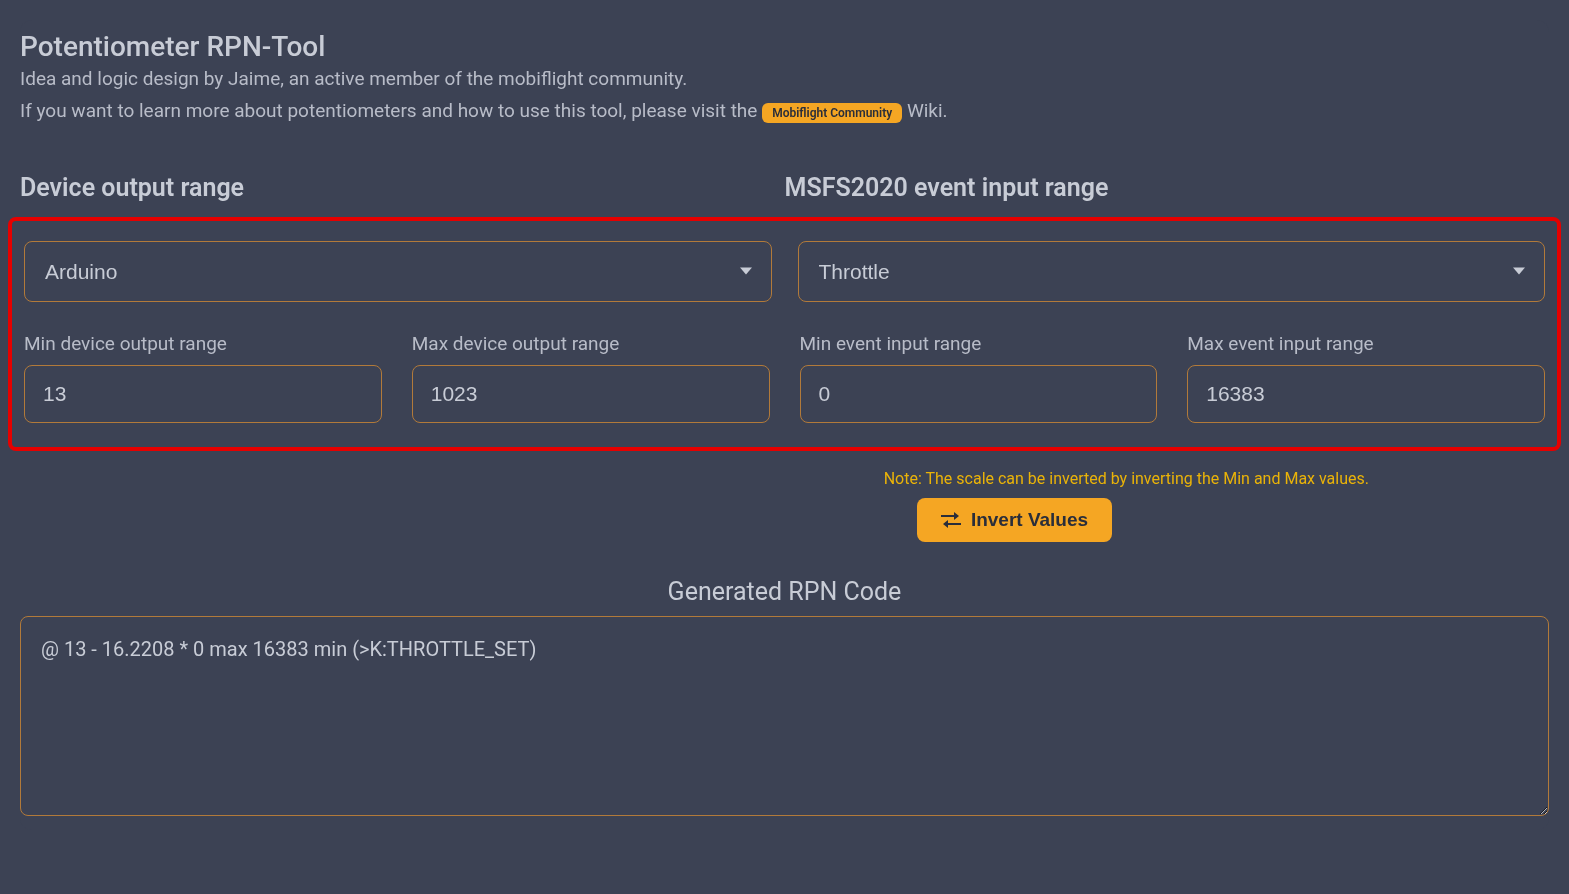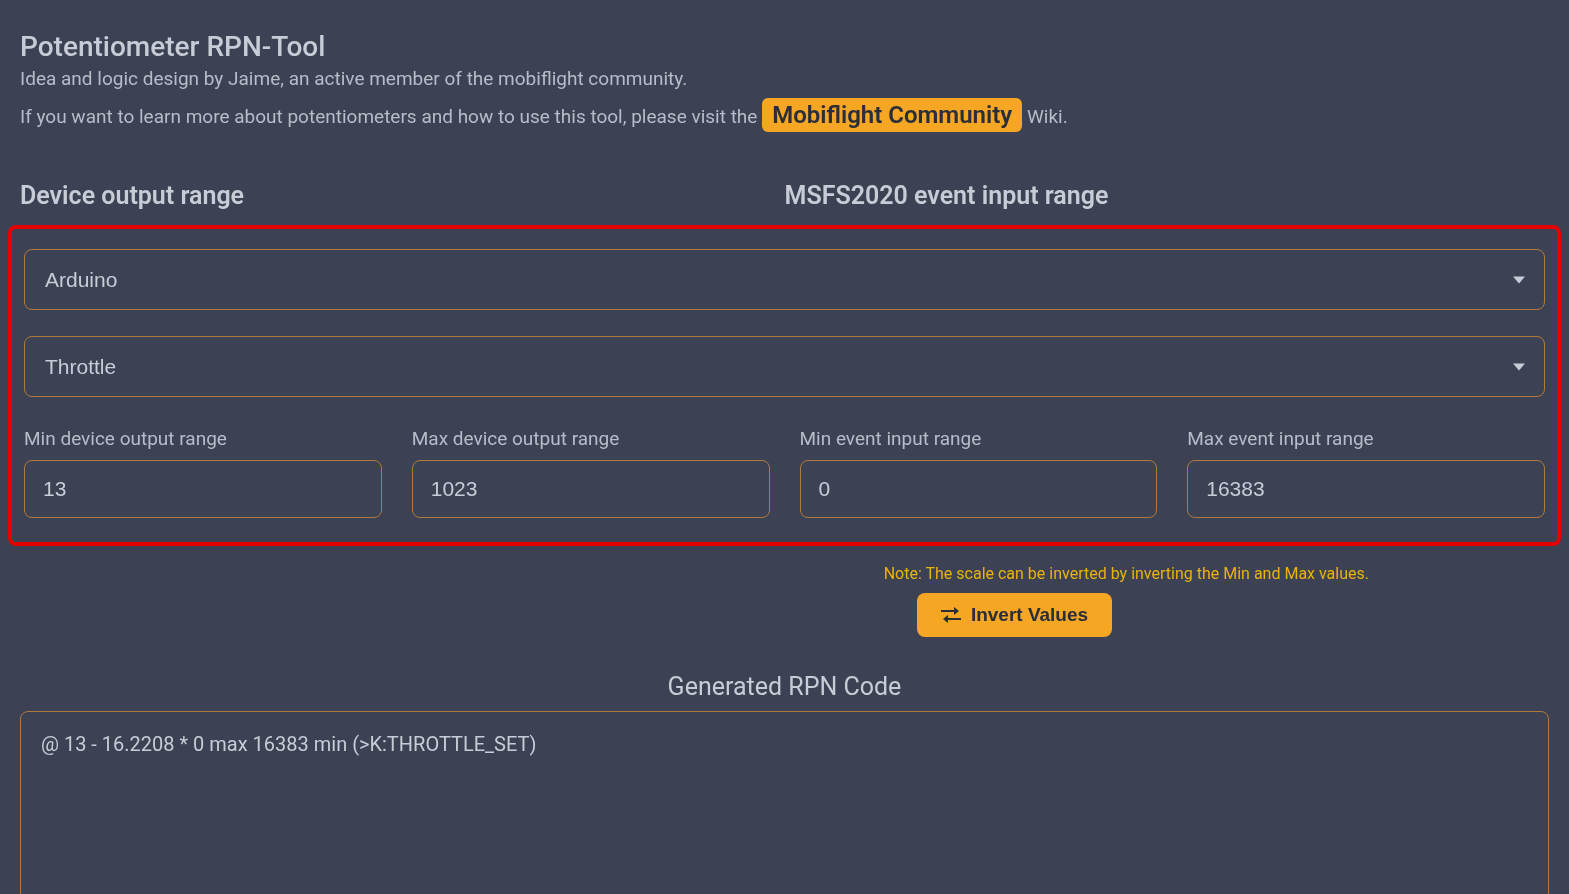--- a/index.html
+++ b/index.html
@@ -34,21 +34,21 @@
       color: #b8bcc8;
       line-height: 1.7;
     }
     .wiki-link {
       background: #f5a623;
       color: #2a2e3a;
       padding: 3px 10px;
       border-radius: 6px;
       font-weight: 600;
       cursor: pointer;
-      font-size: 24px;
+      font-size: 12px;
     }
     .section-headings {
       display: flex;
       margin-top: 25px;
       margin-bottom: 15px;
     }
     .section-heading {
       flex: 1;
       text-align: left;
       font-size: 25px;
@@ -59,21 +59,20 @@
       border: 4px solid #e60000;
       border-radius: 8px;
       padding: 20px 0 24px 0;
       margin: 0 -12px;
     }
     .selects-row {
       display: flex;
       gap: 26px;
       padding: 0 12px;
       margin-bottom: 30px;
-      flex-direction: column;
     }
     .select-wrapper {
       flex: 1;
       position: relative;
     }
     select {
       width: 100%;
       padding: 18px 20px;
       font-size: 21px;
       background: #3c4254;

